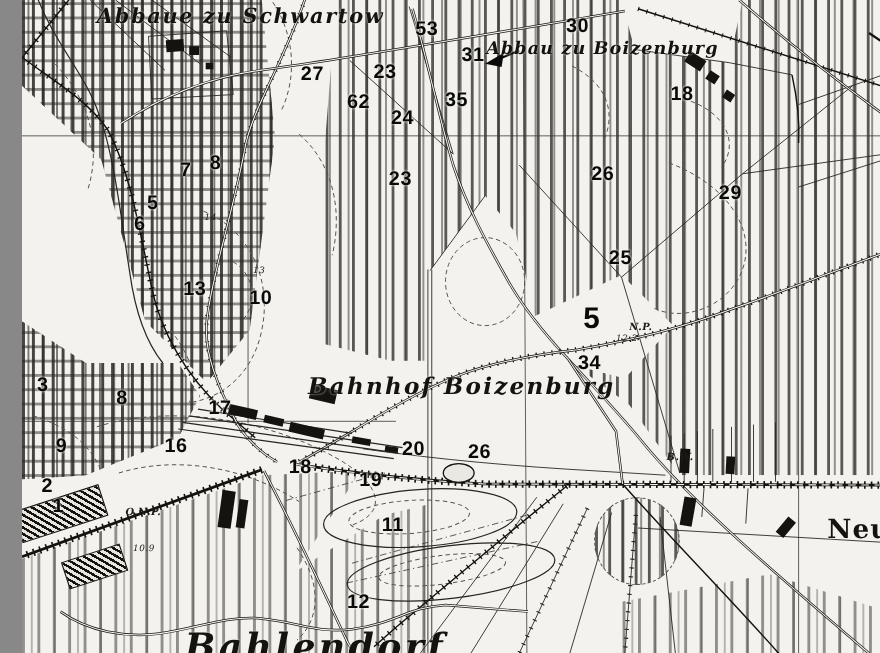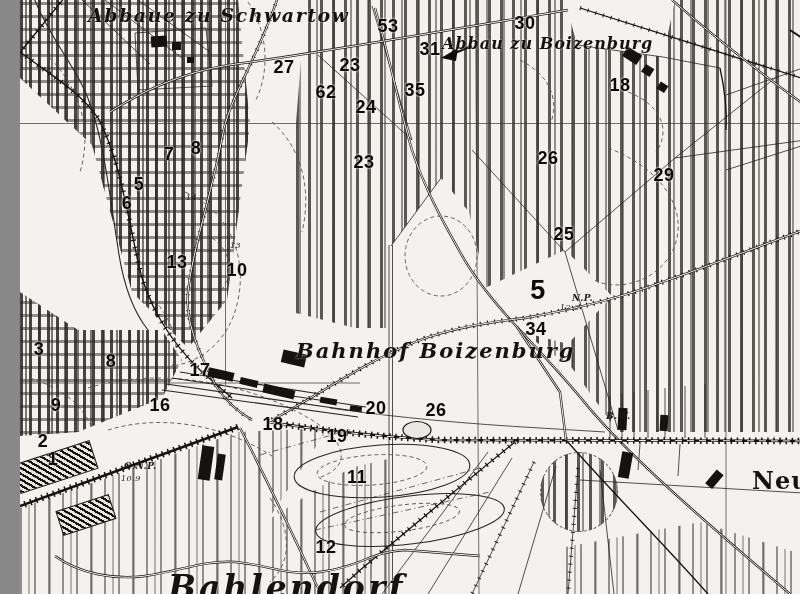--- a/index.html
+++ b/index.html
@@ -256,30 +256,30 @@
   </svg>
 
   <div class="blkhatch" style="left:-6px;top:452px;width:82px;height:30px;transform:rotate(-18deg);"></div>
   <div class="blkhatch" style="left:38px;top:502px;width:56px;height:26px;transform:rotate(-18deg);"></div>
   <div class="blkrect" style="left:180px;top:446px;width:12px;height:34px;transform:rotate(8deg);"></div>
   <div class="blkrect" style="left:196px;top:454px;width:8px;height:26px;transform:rotate(8deg);"></div>
 
   <div class="layer" id="placeLayer">
       <div class="plabel lbl-cursive lbl-schwartow" style="left: 68px; top: 4px;">Abbaue zu Schwartow</div>
       <div class="plabel lbl-cursive lbl-abbau" style="left: 422px; top: 34px;">Abbau zu Boizenburg</div>
-      <div class="plabel lbl-cursive lbl-bahnhof" style="left: 276px; top: 338px;">Bahnhof  Boizenburg</div>
+      <div class="plabel lbl-cursive lbl-bahnhof" style="left: 260px; top: 338px;">Bahnhof  Boizenburg</div>
       <div class="plabel lbl-cursive lbl-bahlendorf" style="left: 148px; top: 568px;">Bahlendorf</div>
       <div class="plabel lbl-neu" style="left: 732px; top: 466px;">Neu G</div>
     </div>
   <div class="layer" id="annLayer">
       <div class="ann" style="left: 586px; top: 412px;">B.W.</div>
       <div class="ann" style="left: 552px; top: 294px;">N.P.</div>
       <div class="ann tiny" style="left: 540px; top: 304px;">12.2</div>
-      <div class="ann" style="left: 104px; top: 462px;">O.N.P.</div>
-      <div class="ann tiny" style="left: 101px; top: 475px; text-align: right;">10.9</div>
+      <div class="ann" style="left: 94px; top: 462px;">O.N.P.</div>
+      <div class="ann tiny" style="left: 101px; top: 495px; text-align: right;">10.9</div>
       <div class="ann tiny" style="left: 166px; top: 194px;">14</div>
       <div class="ann tiny" style="left: 210px; top: 242px;">13</div>
     </div>
   <div class="layer" id="markerLayer">
       <div class="marker" style="left: 33px; top: 459px;">1</div>
       <div class="marker" style="left: 23px; top: 441px;">2</div>
       <div class="marker" style="left: 19px; top: 349px;">3</div>
       <div class="marker" style="left: 119px; top: 184px;">5</div>
       <div class="marker" style="left: 107px; top: 203px;">6</div>
       <div class="marker" style="left: 149px; top: 154px;">7</div>

